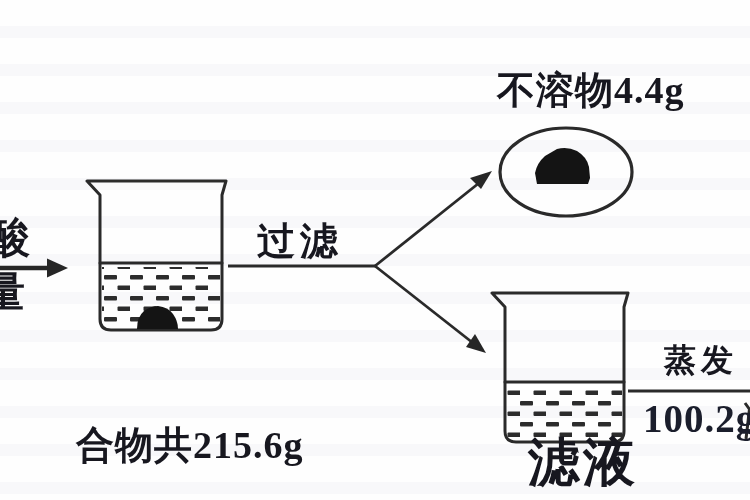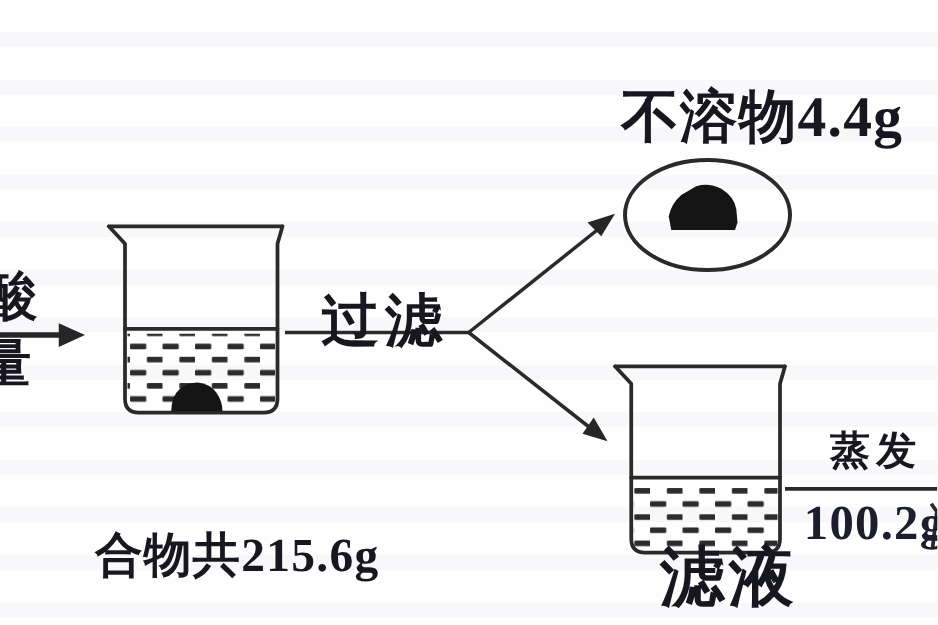--- a/index.html
+++ b/index.html
@@ -26,22 +26,22 @@
   .t {
     position: absolute;
     line-height: 1;
     color: #17171f;
     font-weight: 600;
     white-space: nowrap;
     letter-spacing: 1px;
   }
   .acid-top      { left: -12px; top: 217px; font-size: 42px; }
   .acid-bottom   { left: -17px; top: 271px; font-size: 42px; }
-  .filter-label  { left: 257px; top: 234px; font-size: 46px; letter-spacing: 5px; }
-  .insoluble-lbl { left: 497px; top: 71px;  font-size: 46px; }
+  .filter-label  { left: 257px; top: 222px; font-size: 38px; letter-spacing: 5px; }
+  .insoluble-lbl { left: 497px; top: 71px;  font-size: 38px; }
   .caption-1     { left: 71px;  top: 358px; font-size: 37px; }
   .caption-2     { left: 76px;  top: 406px; font-size: 38px; margin-top: 20px; }
   .filtrate-lbl  { left: 528px; top: 437px; font-size: 52px; letter-spacing: 3px; }
   .evap-lbl      { left: 664px; top: 344px; font-size: 32px; letter-spacing: 5px; }
   .evap-amount   { left: 643px; top: 399px; font-size: 39px; color: #1b1e2c; }
 </style>
 </head>
 <body>
 
 <div class="canvas">

